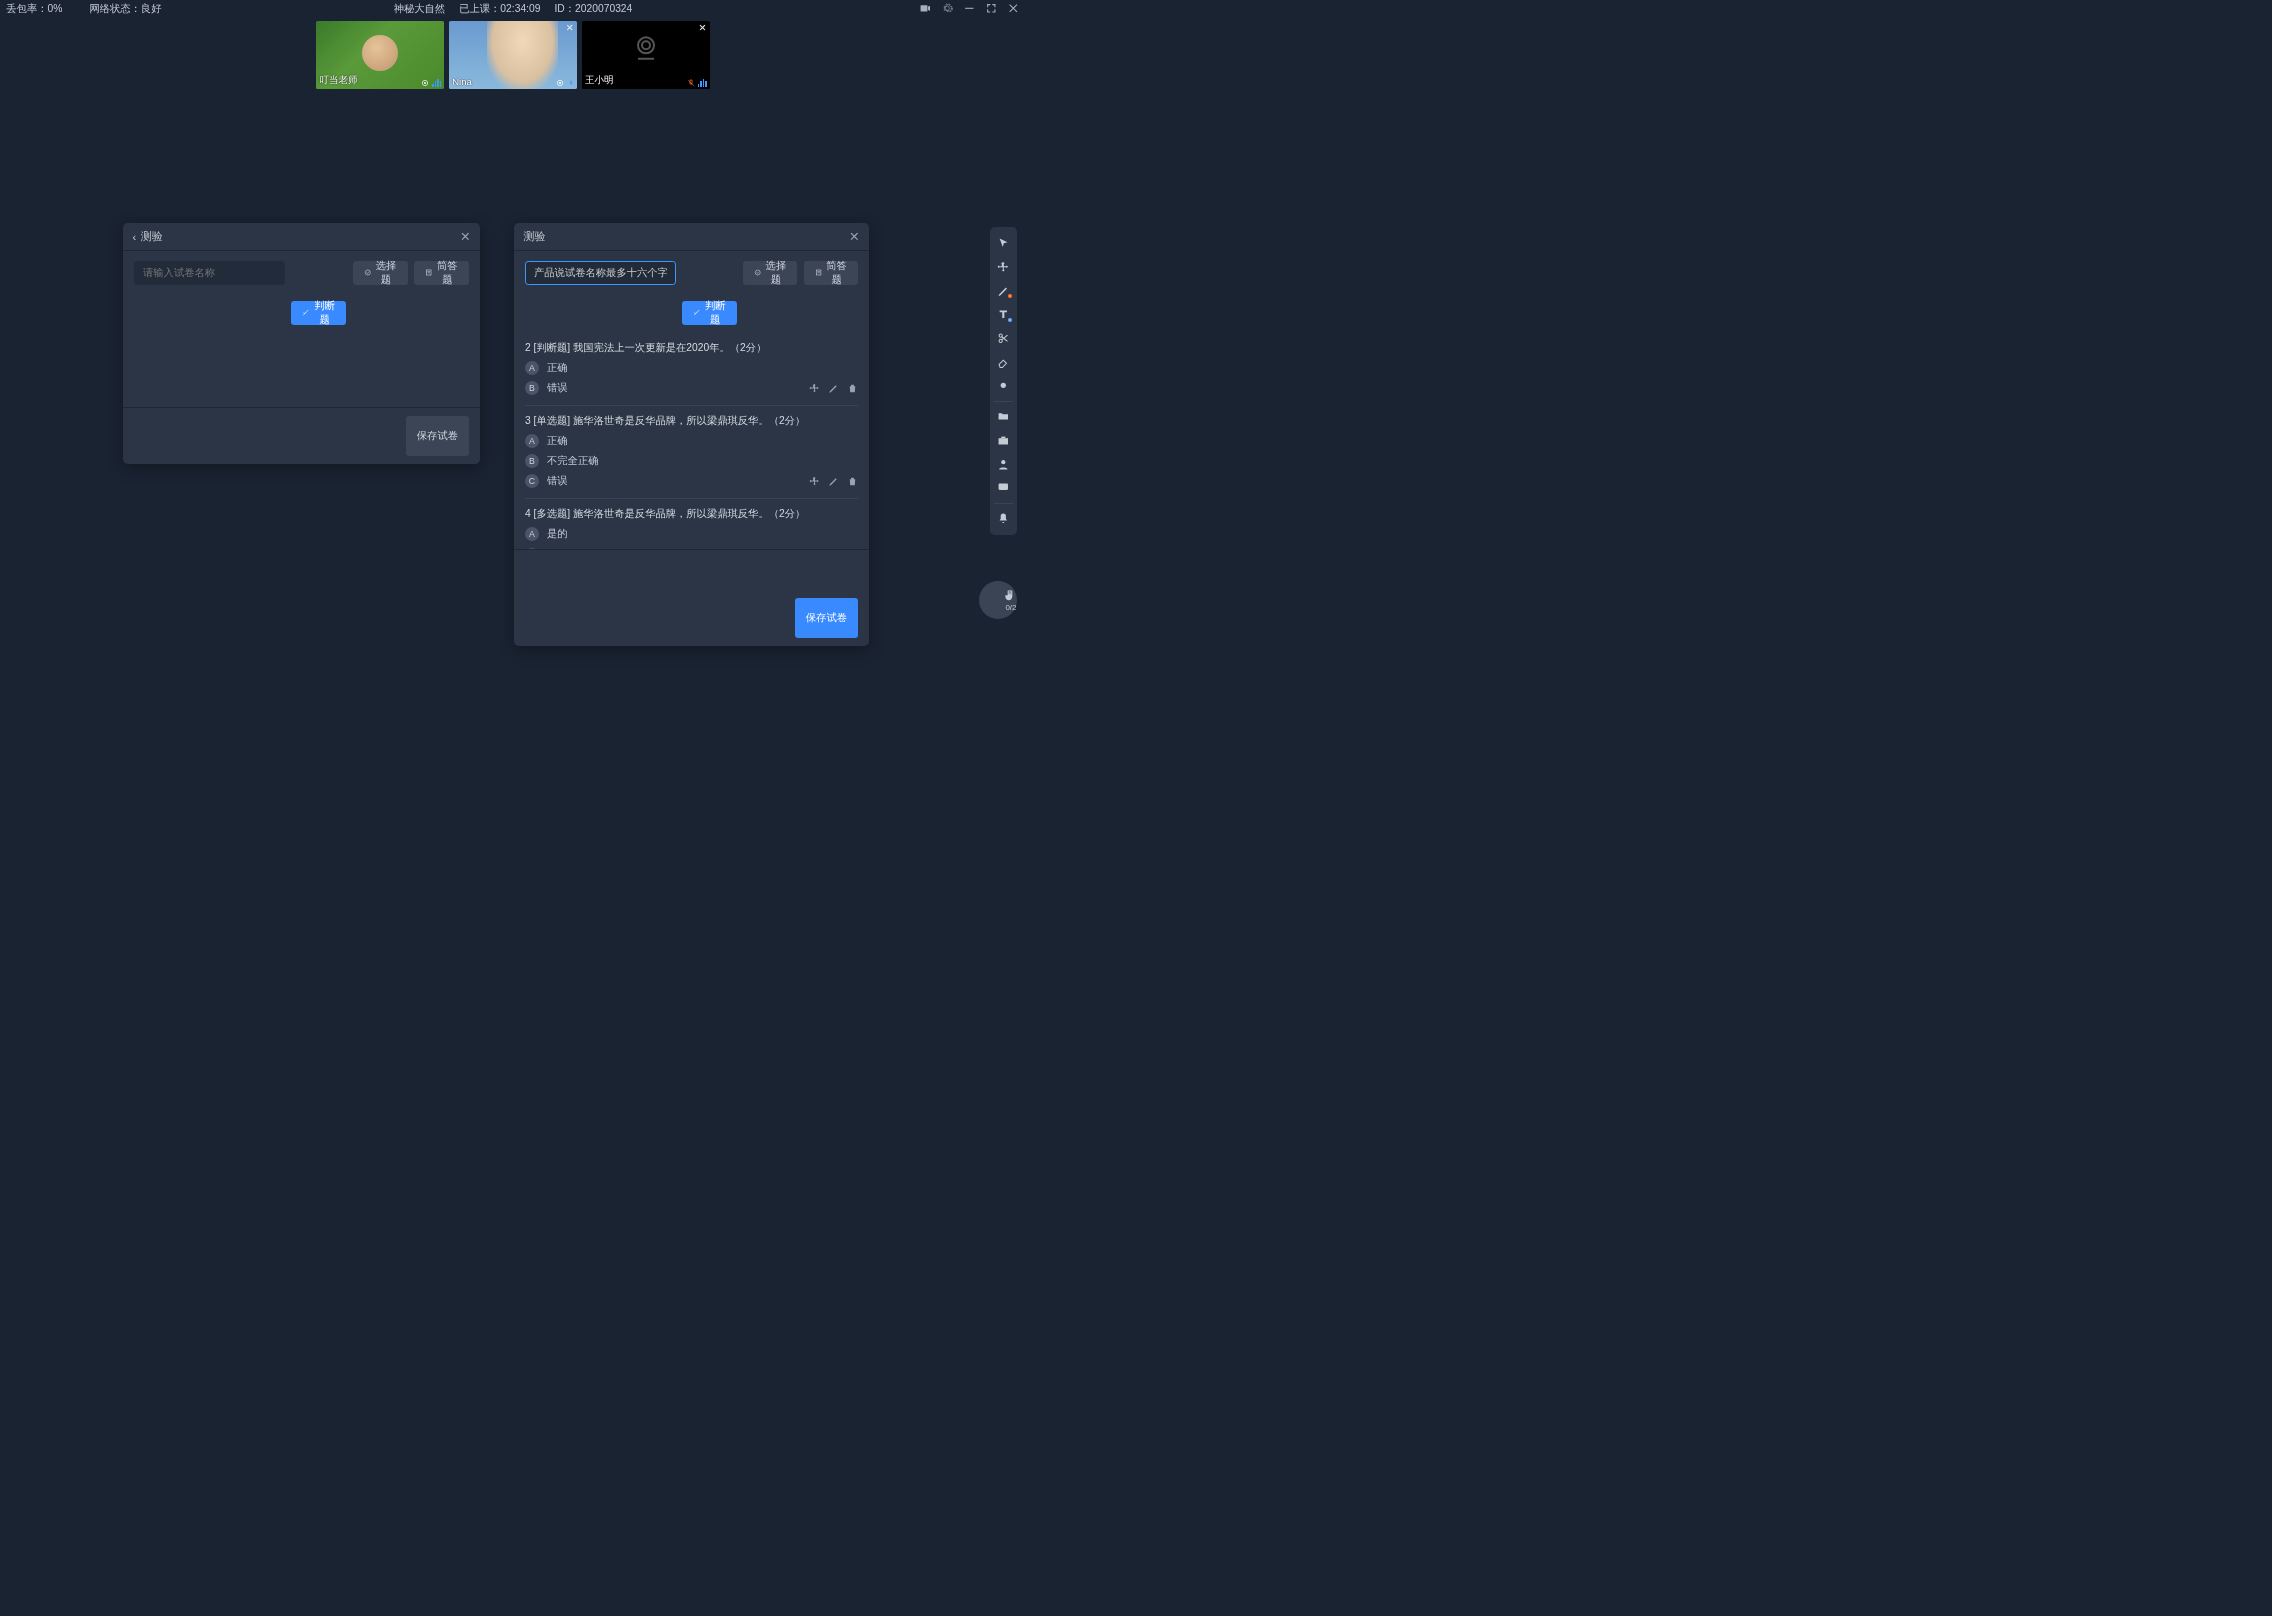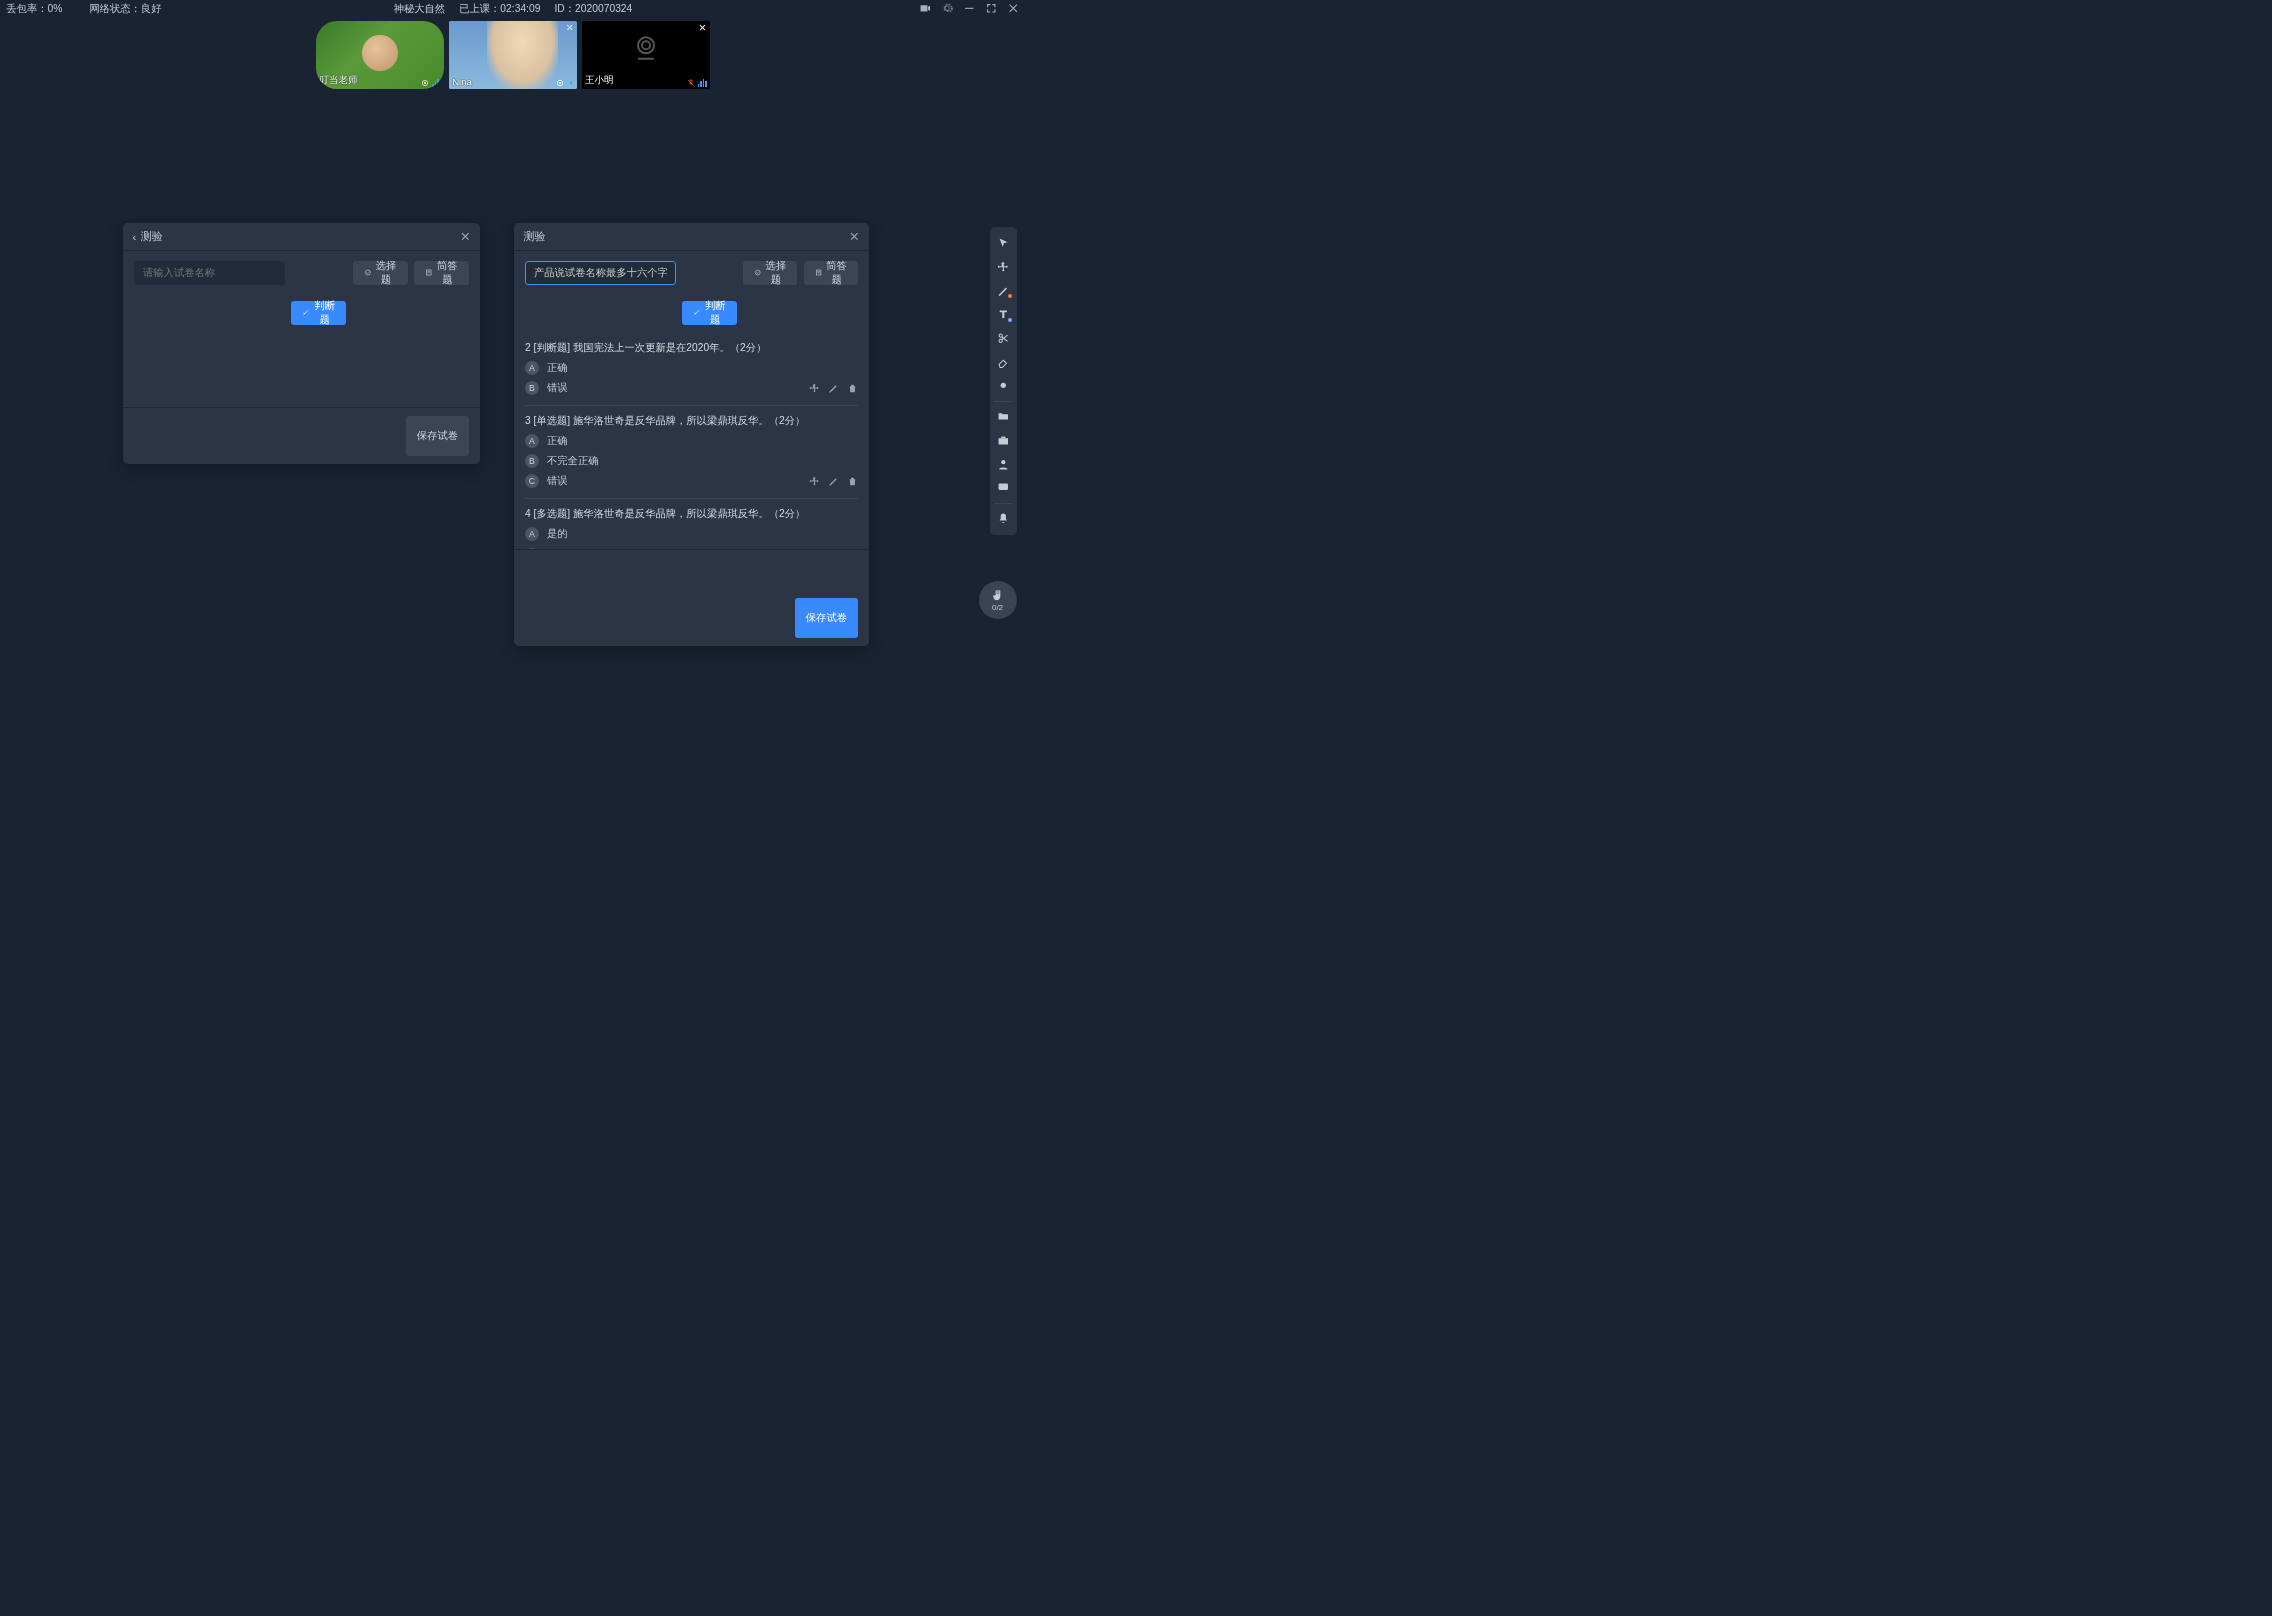--- a/index.html
+++ b/index.html
@@ -33,21 +33,21 @@
   padding-top: 3.2px;
 }
 .video-tile {
   width: 128px;
   height: 68px;
   background: #000;
   border-radius: 1.6px;
   position: relative;
   overflow: hidden;
 }
-.video-tile.teacher { background: linear-gradient(135deg,#3a7a2a 0%,#5a9a3a 40%,#4a8a2a 100%); border-radius: 21px; }
+.video-tile.teacher { background: linear-gradient(135deg,#3a7a2a 0%,#5a9a3a 40%,#4a8a2a 100%); }
 .video-tile.nina { background: linear-gradient(to bottom,#6a9acf 0%,#8ab9dd 100%); }
 .video-tile .name {
   position: absolute; bottom: 1.6px; left: 3.2px; font-size: 9.5px; color: #fff; text-shadow: 0 0 1.6px #000;
 }
 .video-close { position: absolute; top: 1.6px; right: 3.2px; font-size: 9.5px; color:#eee; cursor:pointer; }
 .mic-ind { position: absolute; bottom: 1.6px; right: 3.2px; display:flex; gap:3.2px; align-items:flex-end;}
 .mic-bars { display:flex; gap:0.8px; align-items:flex-end; }
 .mic-bars span { width:1.6px; background:#3a99ff; display:block; }
 .cam-off-icon { width:32px; height:32px; position:absolute; left:50%; top:40%; transform:translate(-50%,-50%); }
 
@@ -101,21 +101,21 @@
 
 .toolbar {
   position:absolute; right:9.5px; top:227px; width:27px; background:#2b3545; border-radius:4.7px; padding:4.7px 0; display:flex; flex-direction:column; align-items:center;
 }
 .tool-item { width:20.5px; height:20.5px; display:flex; align-items:center; justify-content:center; margin:1.6px 0; cursor:pointer; position:relative; }
 .tool-item svg { width:12.6px; height:12.6px; fill:#c5cbd4; }
 .tool-item .dot { position:absolute; right:1.6px; bottom:3.2px; width:4px; height:4px; background:#ff7a2f; border-radius:50%; }
 .tool-sep { width:19px; height:0.8px; background:#3a4455; margin:3.2px 0; }
 
 .hand-btn {
-  position:absolute; right:9.5px; bottom:110px; width:38px; height:38px; border-radius:50%; background:#3a4455; display:flex; flex-direction:column; align-items:center; justify-content:center; cursor:pointer;
+  position:absolute; right:9.5px; bottom:110px; width:38px; height:38px; border-radius:50%; background:#3a4455; display:flex; flex-direction:column; align-items:flex-end; justify-content:center; cursor:pointer;
 }
 .hand-btn svg { width:14px; height:14px; fill:#c5cbd4; }
 .hand-btn span { font-size:8px; margin-top:0.8px; }
 
 
 .panel-body::-webkit-scrollbar { width:4.7px; }
 .panel-body::-webkit-scrollbar-thumb { background:#4a5568; border-radius:2.4px; }
 
 
 .face { position:absolute; inset:0; }

